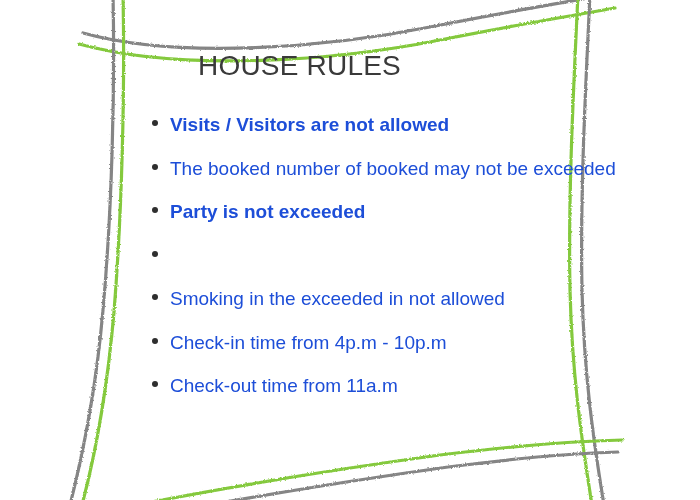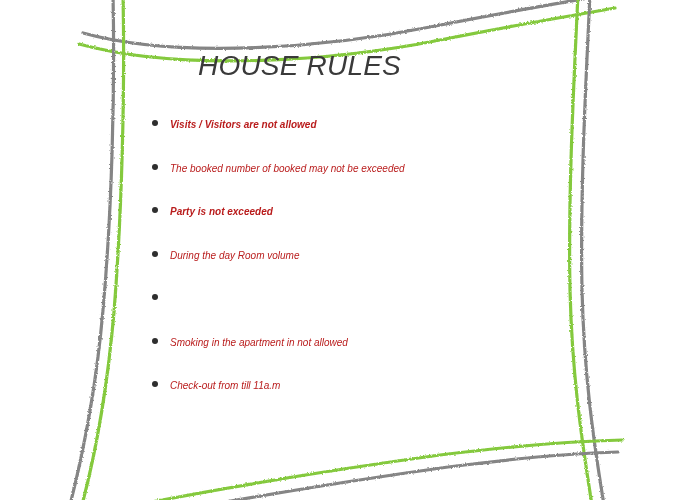--- a/index.html
+++ b/index.html
@@ -8,21 +8,20 @@
     padding: 0;
     background: #ffffff;
   }
   #page {
     position: relative;
     width: 646px;
     height: 500px;
     background: #ffffff;
     overflow: hidden;
     font-family: "Liberation Sans", sans-serif;
-    font-style: italic;
   }
   #border-decoration {
     position: absolute;
     left: 0;
     top: 0;
     width: 700px;
     height: 500px;
     pointer-events: none;
   }
   #content {
@@ -48,23 +47,23 @@
     top: 114px;
     width: 520px;
     margin: 0;
     padding: 0;
     list-style: none;
   }
   .rule-item {
     position: relative;
     height: 43.5px;
     padding-left: 22px;
-    font-size: 10px;
+    font-size: 19px;
     line-height: 21px;
-    color: #b91c1c;
+    color: #1d4ed8;
     white-space: nowrap;
   }
   .rule-bullet {
     position: absolute;
     left: 4px;
     top: 6px;
     width: 6px;
     height: 6px;
     border-radius: 50%;
     background: #2e2e2e;
@@ -121,29 +120,29 @@
       <li class="rule-item">
         <span class="rule-bullet"></span>
         <span class="rule-text">The booked number of booked may not be exceeded</span>
       </li>
       <li class="rule-item bold">
         <span class="rule-bullet"></span>
         <span class="rule-text">Party is not exceeded</span>
       </li>
       <li class="rule-item">
         <span class="rule-bullet"></span>
-        <span class="rule-text">During the day Room volume</span>
       </li>
       <li class="rule-item">
         <span class="rule-bullet"></span>
+        <span class="rule-text">Smoking in the exceeded in not allowed</span>
       </li>
       <li class="rule-item">
         <span class="rule-bullet"></span>
-        <span class="rule-text">Smoking in the apartment in not allowed</span>
+        <span class="rule-text">Check-in time from 4p.m - 10p.m</span>
       </li>
       <li class="rule-item">
         <span class="rule-bullet"></span>
-        <span class="rule-text">Check-out from till 11a.m</span>
+        <span class="rule-text">Check-out time from 11a.m</span>
       </li>
     </ul>
 
   </div>
 </div>
 
 </body></html>

